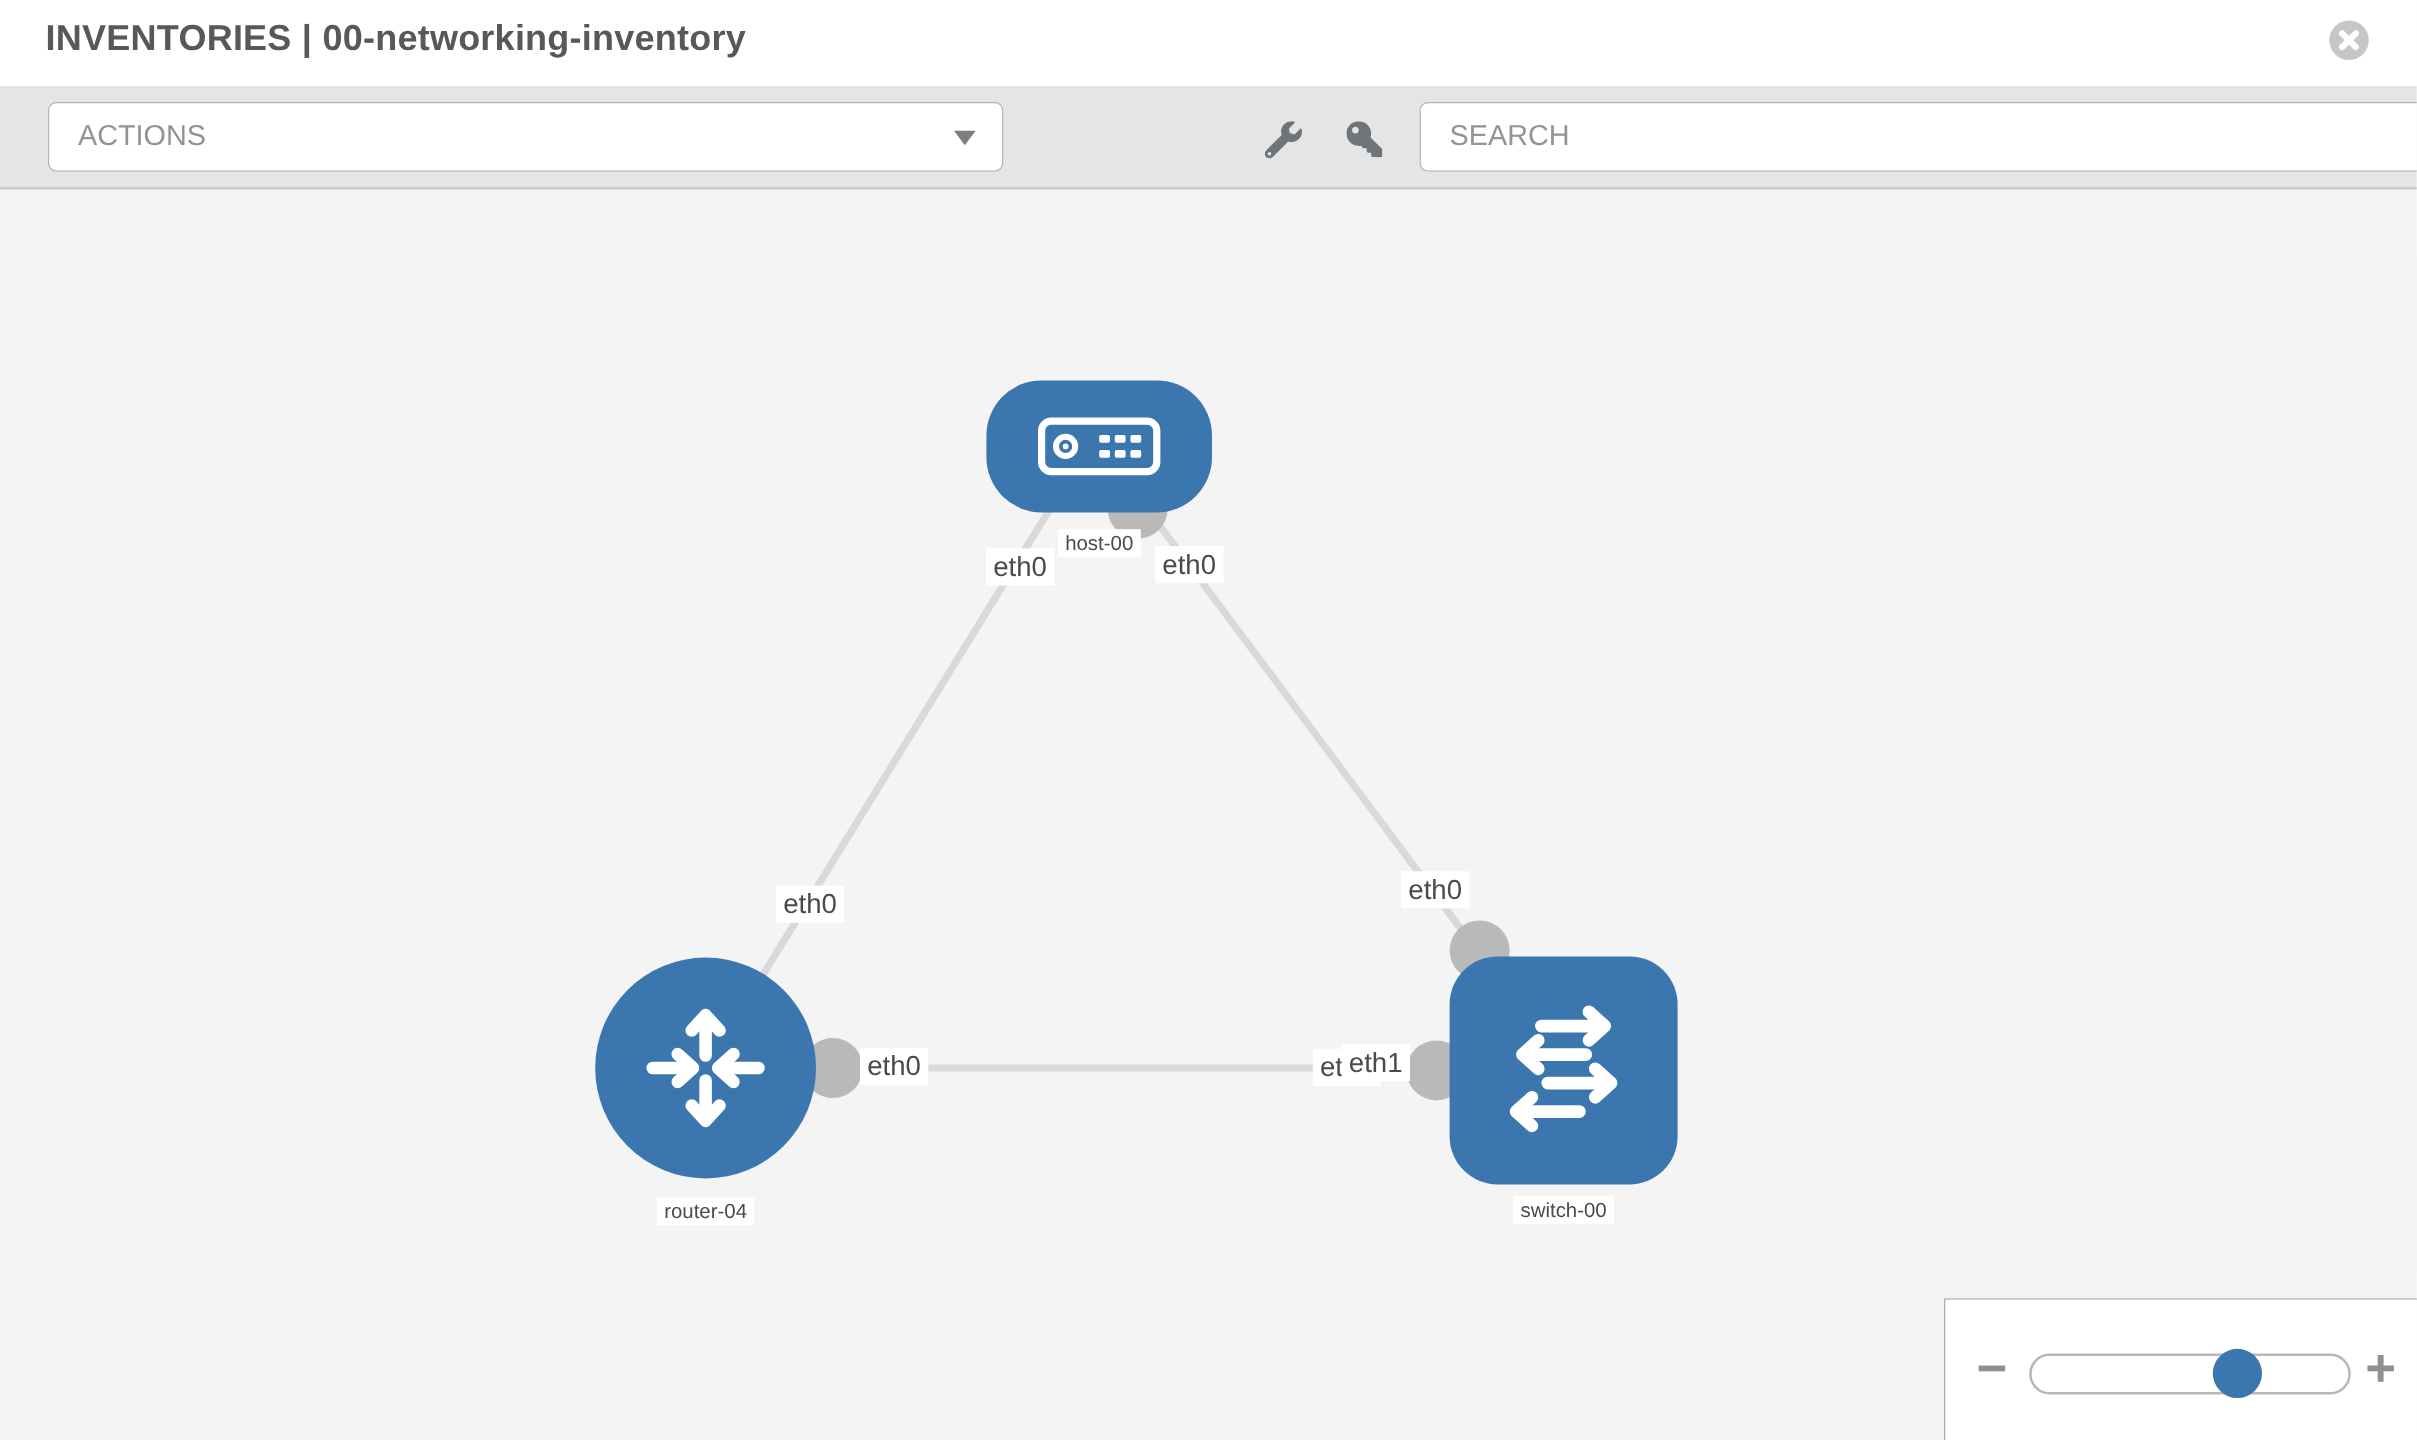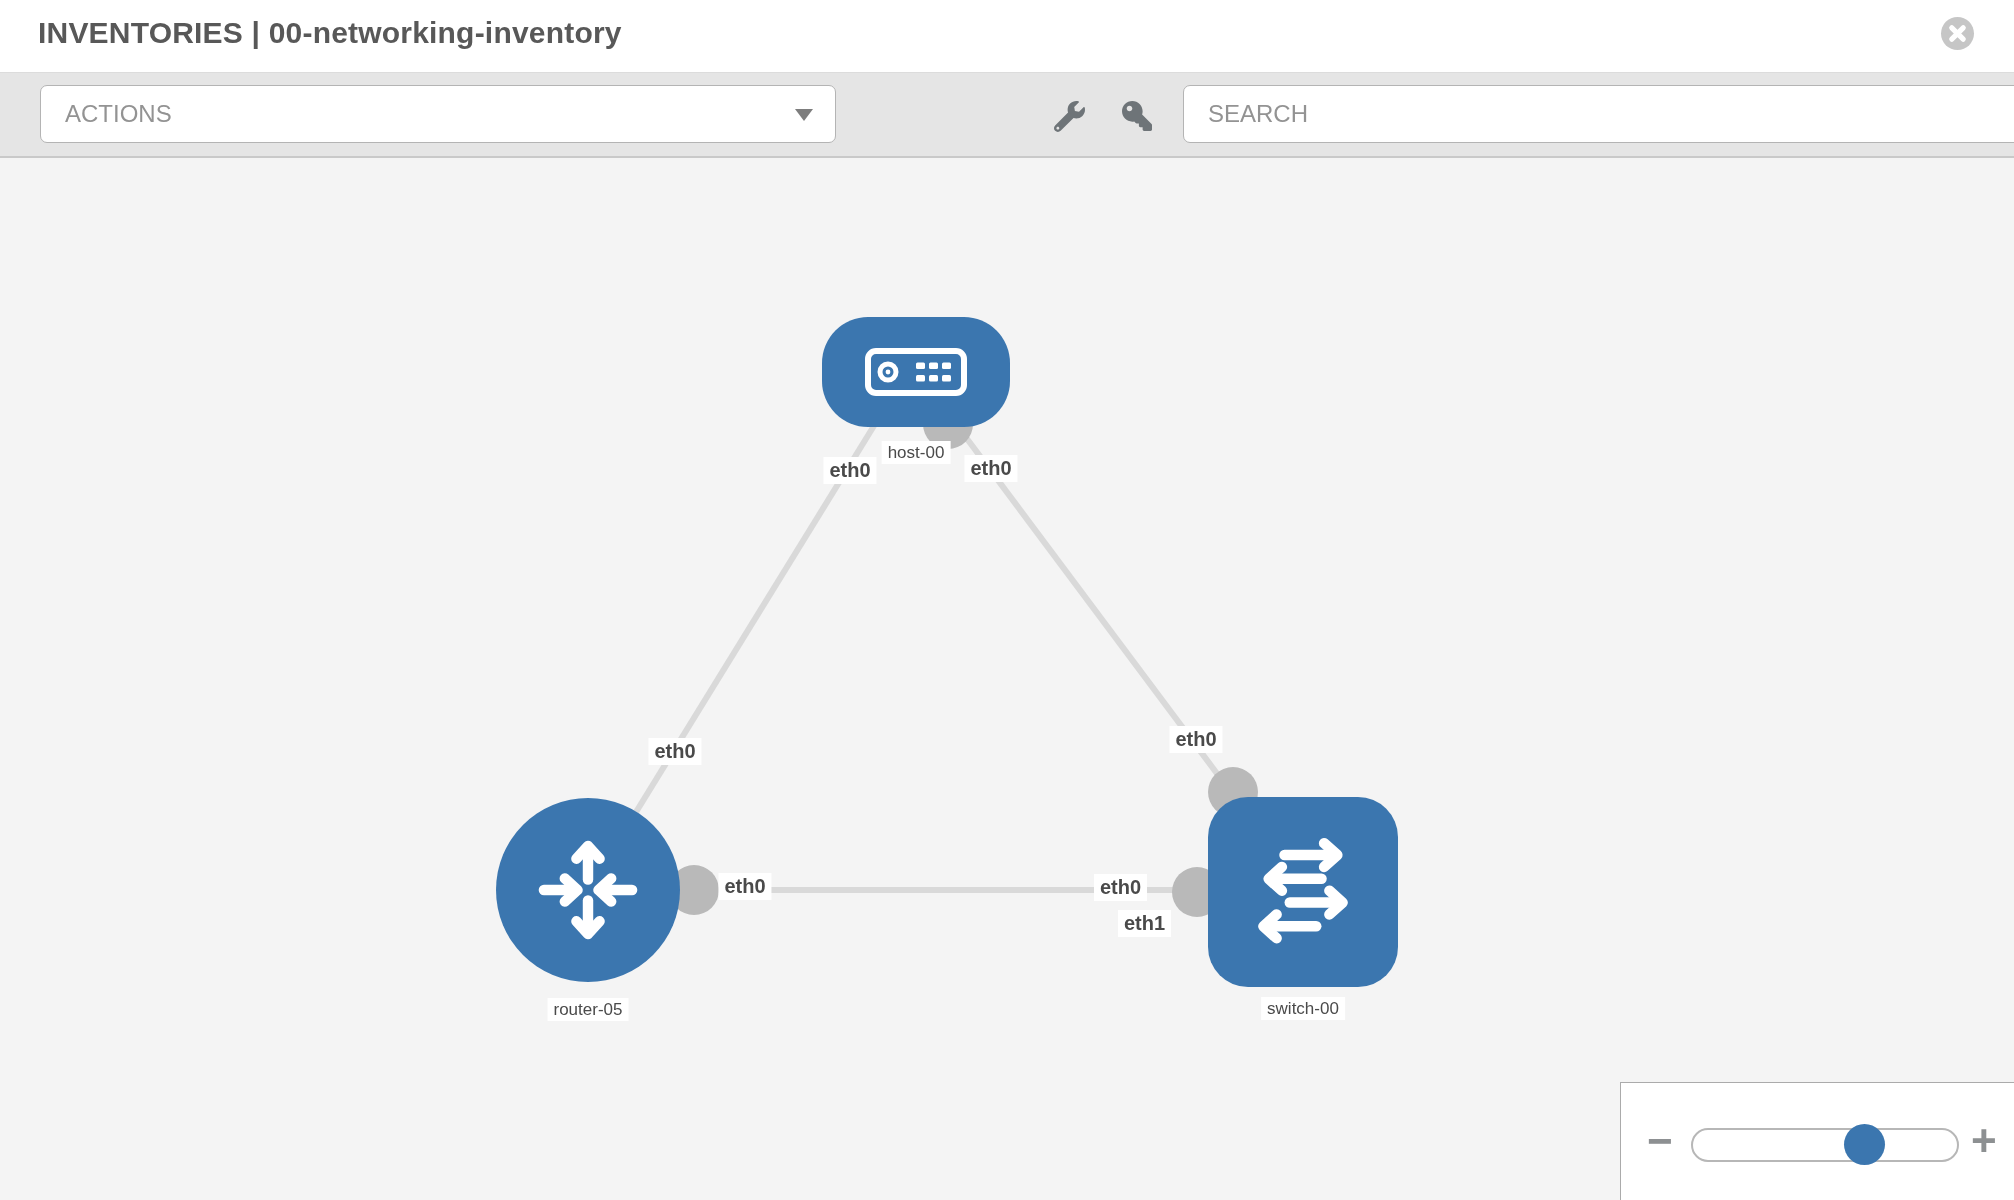--- a/index.html
+++ b/index.html
@@ -60,21 +60,21 @@
   }
   .node-host   { left:822px; top:159px; width:188px; height:110px; border-radius:46px; }
   .node-router { left:496px; top:640px; width:184px; height:184px; border-radius:50%; }
   .node-switch { left:1208px; top:639px; width:190px; height:190px; border-radius:40px; }
 
   .chip {
     position:absolute; background:#ffffff; color:#4a4a4a;
     padding:1px 6px; white-space:nowrap; line-height:1.25;
   }
   .chip-node { font-size:17px; }
-  .chip-if   { font-size:20px;font-weight:bold; }
+  .chip-if   { font-size:23px; }
   .centered  { transform:translateX(-50%); }
 
   
   .zoom-panel {
     position:absolute; left:1620px; top:1082px; width:400px; height:124px;
     background:#ffffff; border:1px solid #ababab; box-sizing:border-box;
   }
   .zoom-value {
     position:absolute; left:0; top:8px; width:394px; text-align:center;
     font-size:22px; color:#2b2b2b;
@@ -191,24 +191,24 @@
       </g>
     </svg>
   </div>
 
   <div class="chip chip-if centered" style="left:850px; top:299px;">eth0</div>
   <div class="chip chip-if centered" style="left:991px; top:297px;">eth0</div>
   <div class="chip chip-if centered" style="left:675px; top:580px;">eth0</div>
   <div class="chip chip-if centered" style="left:1196px; top:568px;">eth0</div>
   <div class="chip chip-if centered" style="left:745px; top:715px;">eth0</div>
   <div class="chip chip-if" style="left:1094px; top:716px;">eth0</div>
-  <div class="chip chip-if" style="left:1118px; top:752px;">eth1</div>
+  <div class="chip chip-if" style="left:1118px; top:712px;">eth1</div>
 
   <div class="chip chip-node centered" style="left:916px; top:283px;">host-00</div>
-  <div class="chip chip-node centered" style="left:588px; top:840px;">router-05</div>
+  <div class="chip chip-node centered" style="left:588px; top:840px;">router-04</div>
   <div class="chip chip-node centered" style="left:1303px; top:839px;">switch-00</div>
 </div>
 
 <div class="zoom-panel">
   <button class="zoom-btn zoom-minus">−</button>
   <div class="zoom-track"></div>
   <div class="zoom-thumb"></div>
   <button class="zoom-btn zoom-plus">+</button>
 </div>
 

